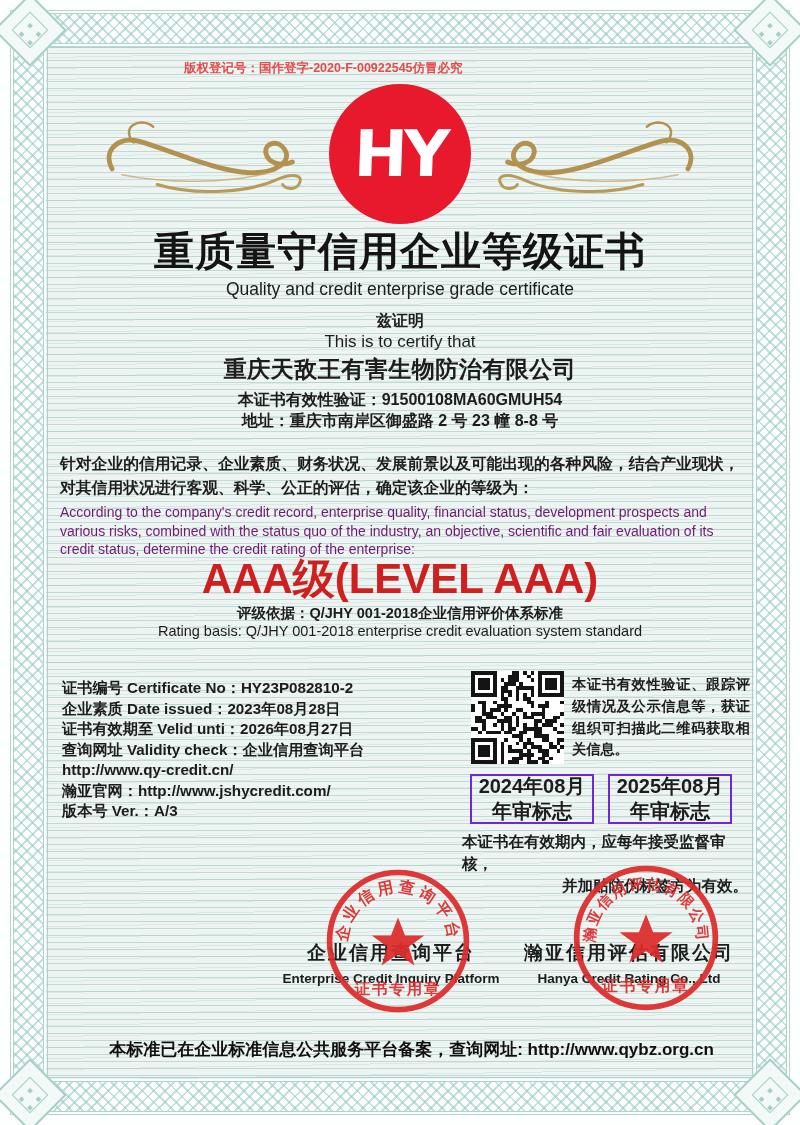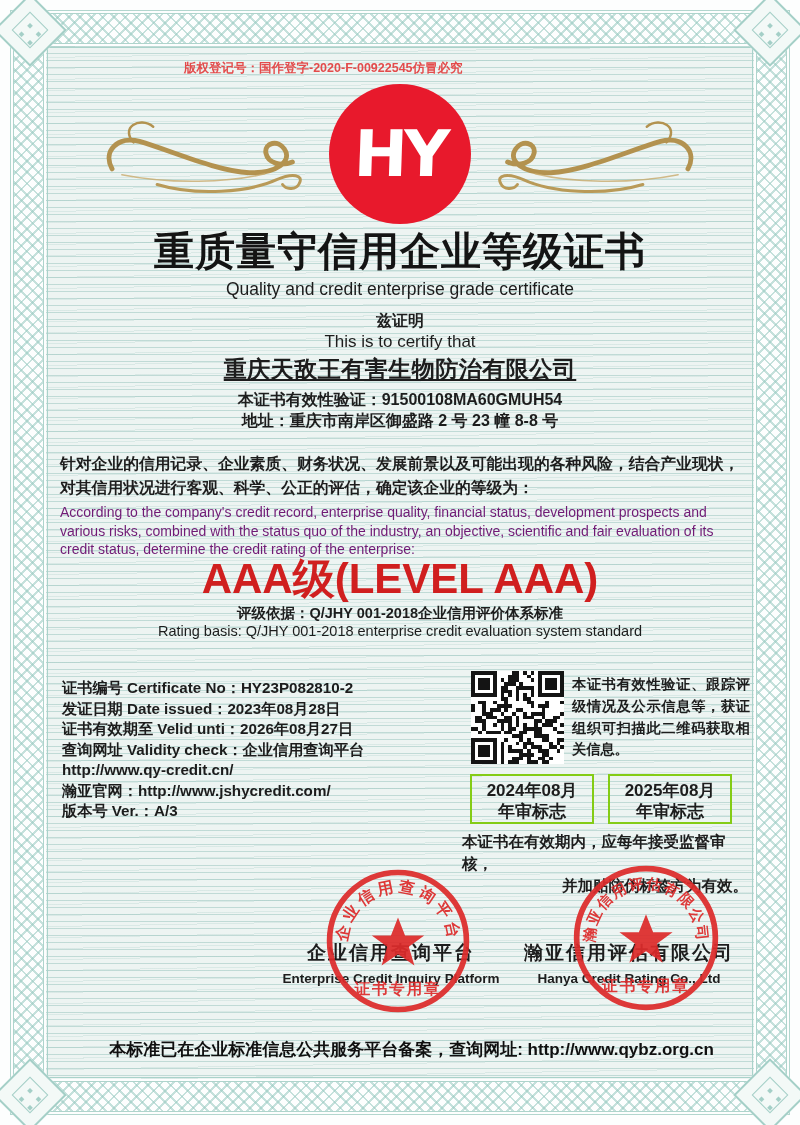--- a/index.html
+++ b/index.html
@@ -38,38 +38,38 @@
   .logo{position:absolute;left:329px;top:84px;width:142px;height:140px;border-radius:50%;
       background:#e8192c;display:flex;align-items:center;justify-content:center;z-index:6;}
   .logo-text{color:#fff;font-size:64px;font-weight:900;letter-spacing:-4px;
       font-family:"DejaVu Sans","Liberation Sans",sans-serif;transform:skewX(-2deg);}
   .flourish{position:absolute;top:112px;width:226px;height:98px;z-index:5;}
   .flourish-left{left:100px;} .flourish-right{left:474px;transform:scaleX(-1);}
   .title{top:224px;font-size:40px;font-weight:700;color:#141414;letter-spacing:1px;}
   .subtitle{top:279px;font-size:17.5px;color:#1b1b1b;text-align:center;}
   .certify-zh{top:311px;font-size:16px;font-weight:600;}
   .certify-en{top:332px;font-size:17px;}
-  .company{top:354px;font-size:23px;font-weight:800;letter-spacing:.5px;text-decoration:underline;}
+  .company{top:354px;font-size:23px;font-weight:800;letter-spacing:.5px;}
   .code{top:390px;font-size:16px;font-weight:600;}
   .address{top:411px;font-size:16px;font-weight:600;}
   .para{position:absolute;left:60px;width:680px;text-align:left;z-index:5;}
   .para-zh{top:452px;font-size:15.8px;font-weight:700;line-height:24px;}
   .para-en{top:503px;font-size:14px;font-weight:500;line-height:18.5px;color:#701a75;}
   .grade{top:551px;font-size:42px;font-weight:800;color:#d01f1f;letter-spacing:0;}
   .basis-zh{top:604px;font-size:14.5px;font-weight:600;}
   .basis-en{top:623px;font-size:14.5px;}
   .details{position:absolute;left:62px;top:678px;width:402px;font-size:15.2px;font-weight:600;
       line-height:20.5px;text-align:left;z-index:5;color:#1c1c1c;}
   .qr{position:absolute;left:471px;top:671px;width:93px;height:93px;z-index:5;background:#fff;}
   .qr svg{width:100%;height:100%;display:block;}
   .qr-note{position:absolute;left:572px;top:674px;width:178px;font-size:14.2px;font-weight:600;
       line-height:21.8px;text-align:justify;z-index:5;}
-  .mark-box{position:absolute;top:774px;width:124px;height:50px;border:2px solid #84cc16;
-      display:flex;flex-direction:column;align-items:center;justify-content:flex-end;
-      font-size:17px;font-weight:600;line-height:21px;z-index:5;}
+  .mark-box{position:absolute;top:774px;width:124px;height:50px;border:2px solid #6d28d9;
+      display:flex;flex-direction:column;align-items:center;justify-content:space-between;
+      font-size:20px;font-weight:600;line-height:21px;z-index:5;}
   .mark-box-1{left:470px;} .mark-box-2{left:608px;}
   .supervision{position:absolute;left:462px;top:831px;width:286px;font-size:15.5px;
       font-weight:700;line-height:22px;z-index:5;}
   .supervision .l1{text-align:left;} .supervision .l2{text-align:right;}
   .sig{position:absolute;top:940px;width:250px;text-align:center;z-index:5;}
   .sig-left{left:266px;} .sig-right{left:504px;}
   .sig-zh{font-size:19px;font-weight:700;letter-spacing:2px;}
   .sig-en{font-size:13.5px;font-weight:600;margin-top:5px;}
   .stamp{position:absolute;z-index:7;opacity:.93;}
   .stamp-left{left:320px;top:866px;width:156px;height:150px;}
@@ -132,21 +132,21 @@
   <div class="row address">地址：重庆市南岸区御盛路 2 号 23 幢 8-8 号</div>
 
   <div class="para para-zh">针对企业的信用记录、企业素质、财务状况、发展前景以及可能出现的各种风险，结合产业现状，对其信用状况进行客观、科学、公正的评估，确定该企业的等级为：</div>
   <div class="para para-en">According to the company's credit record, enterprise quality, financial status, development prospects and various risks, combined with the status quo of the industry, an objective, scientific and fair evaluation of its credit status, determine the credit rating of the enterprise:</div>
   <div class="row grade">AAA级(LEVEL AAA)</div>
   <div class="row basis-zh">评级依据：Q/JHY 001-2018企业信用评价体系标准</div>
   <div class="row basis-en">Rating basis: Q/JHY 001-2018 enterprise credit evaluation system standard</div>
 
   <div class="details">
     <div>证书编号 Certificate No：HY23P082810-2</div>
-    <div>发证日期 Date issued：2023年08月28日</div>
+    <div>企业素质 Date issued：2023年08月28日</div>
     <div>证书有效期至 Velid unti：2026年08月27日</div>
     <div>查询网址 Validity check：企业信用查询平台</div>
     <div>http://www.qy-credit.cn/</div>
     <div>瀚亚官网：http://www.jshycredit.com/</div>
     <div>版本号 Ver.：A/3</div>
   </div>
 
   <div class="qr">
       <svg viewBox="0 0 25 25" shape-rendering="crispEdges">
         <rect x="0" y="0" width="1" height="1" fill="#141414"></rect>

